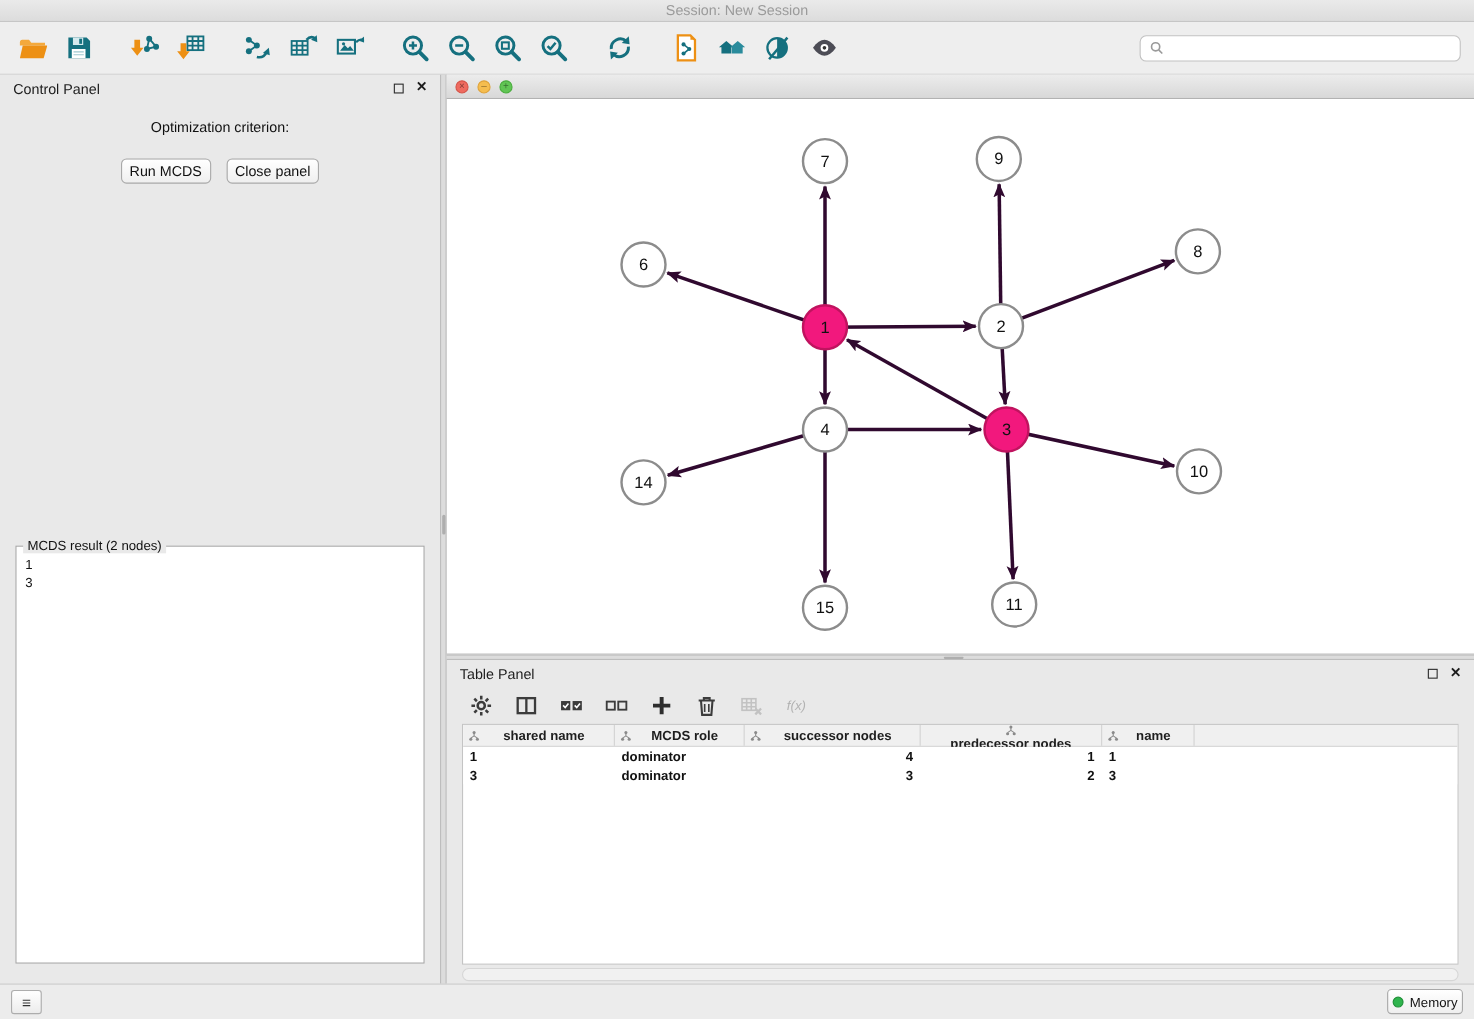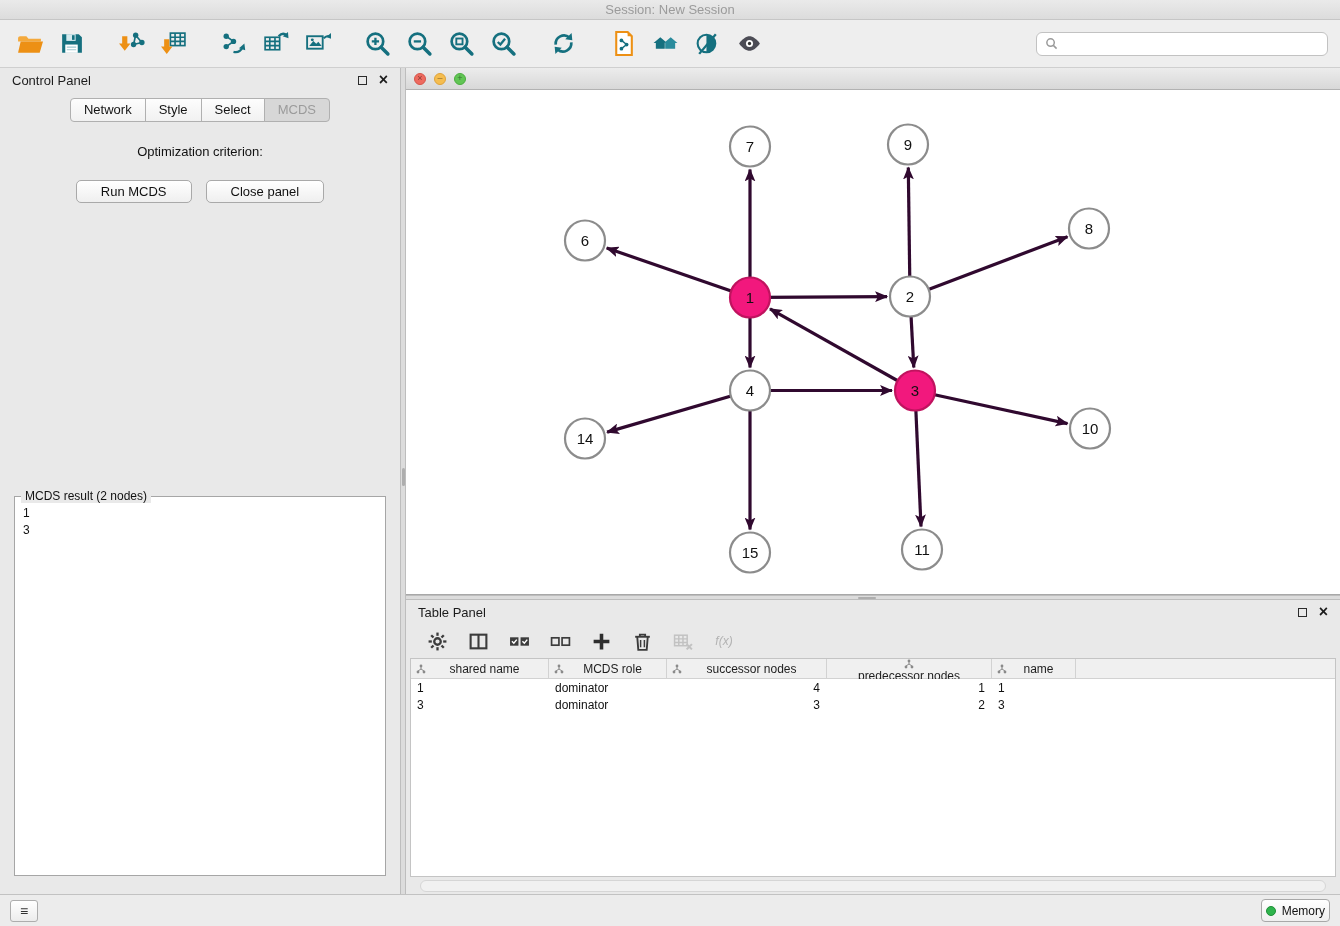--- a/index.html
+++ b/index.html
@@ -30,21 +30,21 @@
   .tab:last-child{border-radius:0 4px 4px 0;}
   .tab.active{background:#d7d7d7;color:#9b9b9b;}
   .cp-body{flex:1;display:flex;flex-direction:column;padding-top:16px;}
   .opt-label{text-align:center;margin-bottom:9px;color:#111;}
   .dropdown{margin:0 44px;height:24px;background:linear-gradient(#ffffff,#f2f2f2);border:1px solid #a8a8a8;border-radius:5px;display:flex;align-items:center;padding:0 7px 0 10px;cursor:pointer;}
   .dd-label{flex:1;font-size:13px;color:#111;}
   .dd-arrows{display:flex;flex-direction:column;gap:2px;align-items:center;}
   .dd-up{width:0;height:0;border-left:4px solid transparent;border-right:4px solid transparent;border-bottom:5px solid #4a4a4a;}
   .dd-down{width:0;height:0;border-left:4px solid transparent;border-right:4px solid transparent;border-top:5px solid #4a4a4a;}
   .btn-row{display:flex;justify-content:center;gap:14px;margin-top:12px;}
-  .btn{height:23px;padding:0 24px;border:1px solid #a9a9a9;border-radius:5px;background:linear-gradient(#ffffff,#efefef);font-size:13px;color:#111;cursor:pointer;}
+  .btn{height:23px;padding:0 7px;border:1px solid #a9a9a9;border-radius:5px;background:linear-gradient(#ffffff,#efefef);font-size:13px;color:#111;cursor:pointer;}
   .result-box{margin:0 14px 18px;margin-top:auto;height:380px;border:1px solid #a6a6a6;background:#fff;position:relative;}
   .result-legend{position:absolute;top:-8px;left:6px;background:#e9e9e9;padding:0 4px;font-size:12px;color:#111;}
   .result-content{padding:8px;font-size:12px;line-height:17px;color:#111;}
 
   
   .v-splitter{width:6px;background:#dcdcdc;border-left:1px solid #bdbdbd;border-right:1px solid #bdbdbd;position:relative;cursor:col-resize;}
   .v-splitter .grip{position:absolute;top:400px;left:1px;width:3px;height:18px;background:#aeaeae;border-radius:2px;}
   .h-splitter{height:5px;background:#dcdcdc;border-top:1px solid #bdbdbd;border-bottom:1px solid #bdbdbd;position:relative;cursor:row-resize;}
   .h-splitter .grip{position:absolute;left:452px;top:1px;height:2px;width:18px;background:#aeaeae;border-radius:2px;}
 
@@ -58,21 +58,21 @@
   .light.yellow{background:#f5bd4f;border:1px solid #dfa33a;}
   .light.green{background:#61c554;border:1px solid #4aad3e;}
   .net-title{position:absolute;left:0;right:0;text-align:center;font-size:13px;color:#2e2e2e;}
   .net-canvas{flex:1;display:block;width:100%;height:503px;background:#fff;}
 
   
   .table-panel{flex:1;display:flex;flex-direction:column;background:#e9e9e9;min-height:0;}
   .tp-toolbar{height:34px;display:flex;align-items:center;gap:15px;padding:0 18px;flex:none;}
   .tp-icon{background:none;border:none;display:flex;align-items:center;justify-content:center;width:26px;height:26px;cursor:pointer;}
   .fx{font-family:Liberation Sans, sans-serif;font-style:italic;font-size:12px;color:#b3b3b3;}
-  .tp-table{flex:1;margin:0 4px;border:1px solid #c4c4c4;background:#fff;overflow:hidden;display:flex;flex-direction:column;min-height:0;}
+  .tp-table{flex:1;margin:0 14px;border:1px solid #c4c4c4;background:#fff;overflow:hidden;display:flex;flex-direction:column;min-height:0;font-weight:bold;}
   .tp-header{display:flex;height:20px;background:#f0f0f0;border-bottom:1px solid #d2d2d2;flex:none;}
   .th{display:flex;align-items:center;border-right:1px solid #d2d2d2;font-size:12px;color:#1e1e1e;padding:0 5px;cursor:pointer;}
   .th-ico{flex:none;display:flex;align-items:center;}
   .th-lb{flex:1;text-align:center;padding:0 2px;}
   .tr{display:flex;height:17px;align-items:center;background:#fff;}
   .td{font-size:12px;color:#111;padding:0 6px;border-right:1px solid transparent;overflow:hidden;white-space:nowrap;}
   .tp-scrollstrip{height:12px;margin:3px 14px 2px;background:#f1f1f1;border:1px solid #d6d6d6;border-radius:6px;flex:none;}
   .tp-tabs{height:30px;display:flex;justify-content:center;align-items:center;flex:none;padding-bottom:4px;}
 
   
@@ -245,26 +245,20 @@
   <div class="main">
 
     <div class="control-panel">
       <div class="panel-header">
         <span>Control Panel</span>
         <span class="ph-actions">
           <button class="float-icon"></button>
           <button class="close-btn">×</button>
         </span>
       </div>
-      <div class="tabs-row" id="cpTabs">
-          <div class="tab">Network</div>
-          <div class="tab">Style</div>
-          <div class="tab">Select</div>
-          <div class="tab active">MCDS</div>
-        </div>
       <div class="cp-body">
         <div class="opt-label">Optimization criterion:</div>
         <div class="btn-row">
           <button class="btn">Run MCDS</button>
           <button class="btn">Close panel</button>
         </div>
         <div class="result-box">
           <span class="result-legend">MCDS result (2 nodes)</span>
           <div class="result-content" id="resultLines">
               <div class="result-line">1</div>

